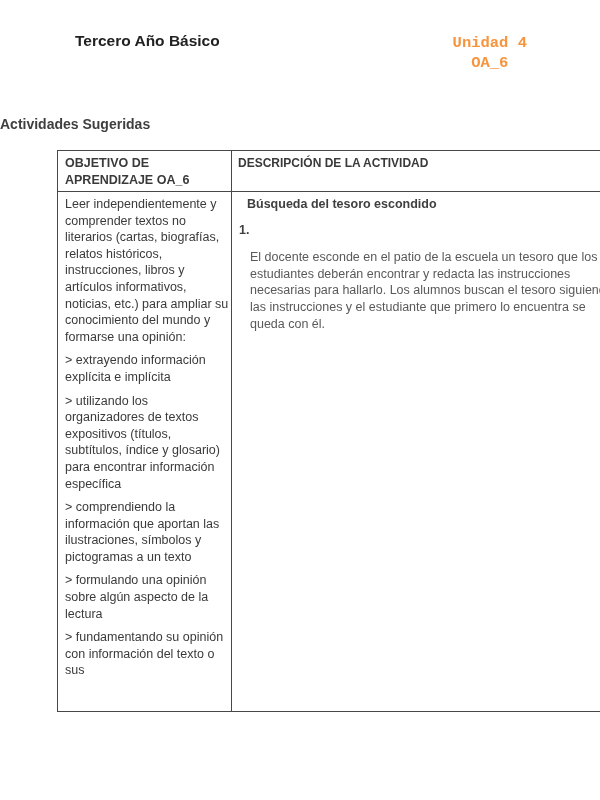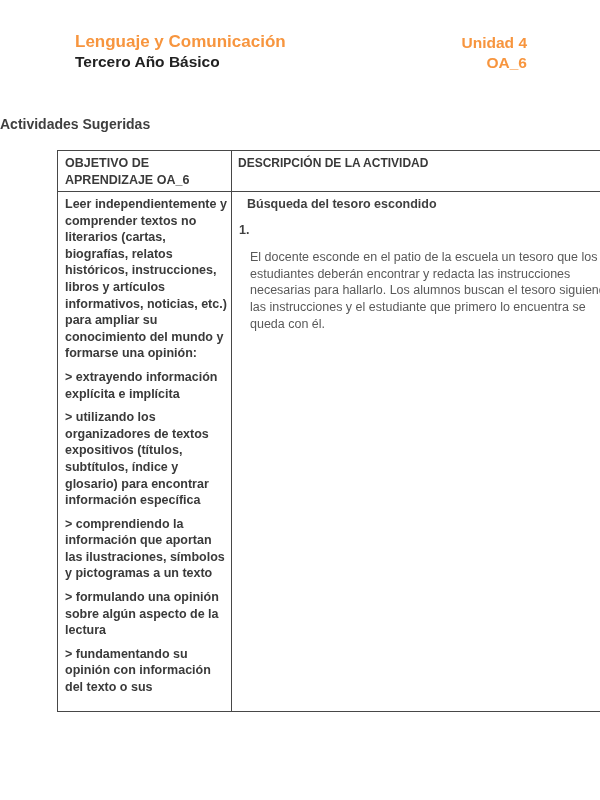--- a/index.html
+++ b/index.html
@@ -3,55 +3,54 @@
 <meta charset="utf-8">
 <style>
   html,body { margin:0; padding:0; background:#ffffff; }
   body { width:600px; height:800px; font-family:"Liberation Sans", sans-serif; }
   .page { position:relative; width:600px; height:800px; background:#ffffff; overflow:hidden; }
 
   .header-left { position:absolute; left:75px; top:31px; }
   .course-title { color:#F7953E; font-size:17px; font-weight:bold; line-height:21px; white-space:nowrap; }
   .grade-title  { color:#212121; font-size:15.5px; font-weight:bold; line-height:20px; white-space:nowrap; }
 
-  .header-right { position:absolute; right:73px; top:33px; text-align:right; }
+  .header-right { position:absolute; right:73px; top:33px; text-align:center;font-family:Liberation Mono, monospace; }
   .unit-label, .oa-label { color:#F7953E; font-size:15.5px; font-weight:bold; line-height:20px; white-space:nowrap; }
 
   .doc-title { position:absolute; top:116px; left:0; width:600px; text-align:left;
                font-size:14px; font-weight:bold; color:#3F3F3F; }
 
   table.activities { position:absolute; left:57px; top:150px; width:584px;
                      border-collapse:collapse; table-layout:fixed; }
   table.activities th, table.activities td { border:1px solid #474747; vertical-align:top; background:#ffffff; }
 
   th.col-objective { width:164px; text-align:left;  padding:4px 2px 2px 7px;
                      font-size:12.5px; line-height:16.5px; font-weight:bold; color:#3A3A3A; height:34px; }
   th.col-activity  { text-align:left; padding:4px 8px 2px 6px;
                      font-size:12px; line-height:16.5px; font-weight:bold; color:#3A3A3A; }
 
   td.cell-objective { padding:0; }
   td.cell-activity  { padding:0; }
   .cell-clip { height:515px; overflow:hidden; padding:4px 2px 0 7px; }
   .cell-clip-right { height:515px; overflow:hidden; padding:4px 7px 0 7px; }
 
   .objective-paragraph { margin:0 0 7px 0; font-size:12.5px; line-height:16.6px;
-                         font-weight:bold; color:#3A3A3A; }
+                         font-weight:normal; color:#3A3A3A; }
   .activity-heading { margin:0 0 9px 8px; font-size:12.5px; line-height:16.6px;
                       font-weight:bold; color:#3F3F3F; }
   .activity-number  { margin:0 0 9px 0; font-size:12.5px; line-height:16.6px;
                       font-weight:bold; color:#3F3F3F; }
   .activity-body    { margin:11px; font-size:12.5px; line-height:16.6px; color:#595959; }
 </style>
 </head>
 <body>
 
 <div class="page">
 
   <div class="header-left">
-    <div class="course-title">Lenguaje y Comunicación</div>
     <div class="grade-title">Tercero Año Básico</div>
   </div>
 
   <div class="header-right">
     <div class="unit-label">Unidad 4</div>
     <div class="oa-label">OA_6</div>
   </div>
 
   <div class="doc-title">Actividades Sugeridas</div>
 

